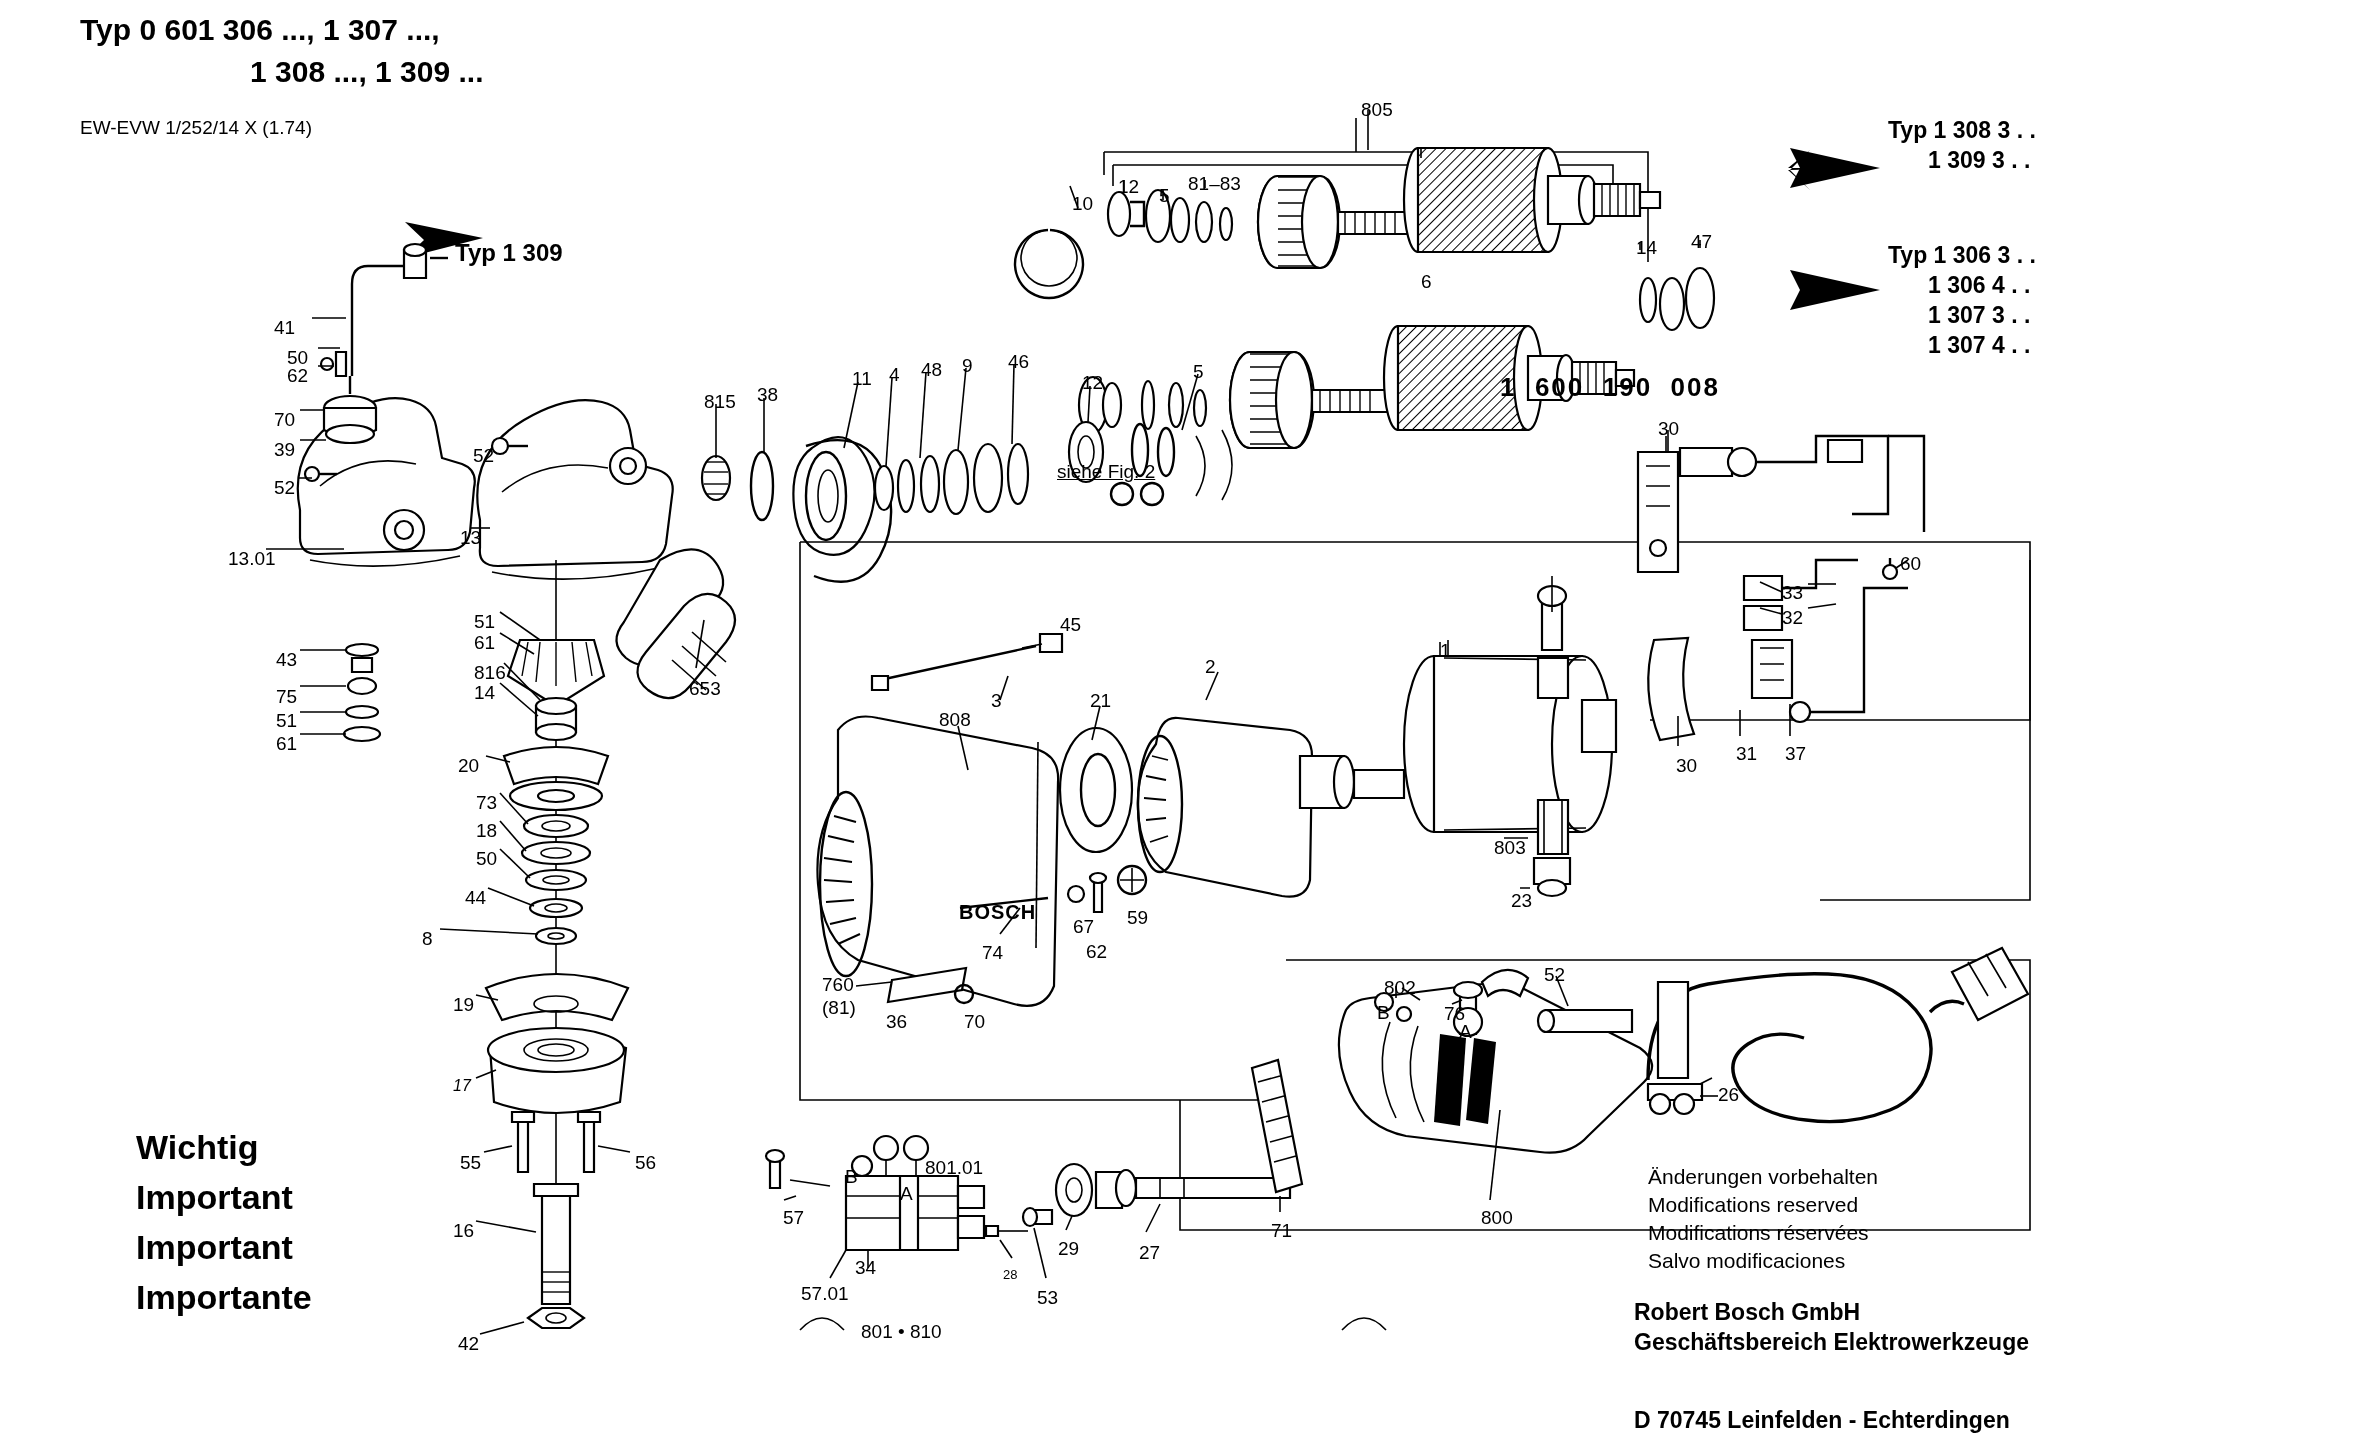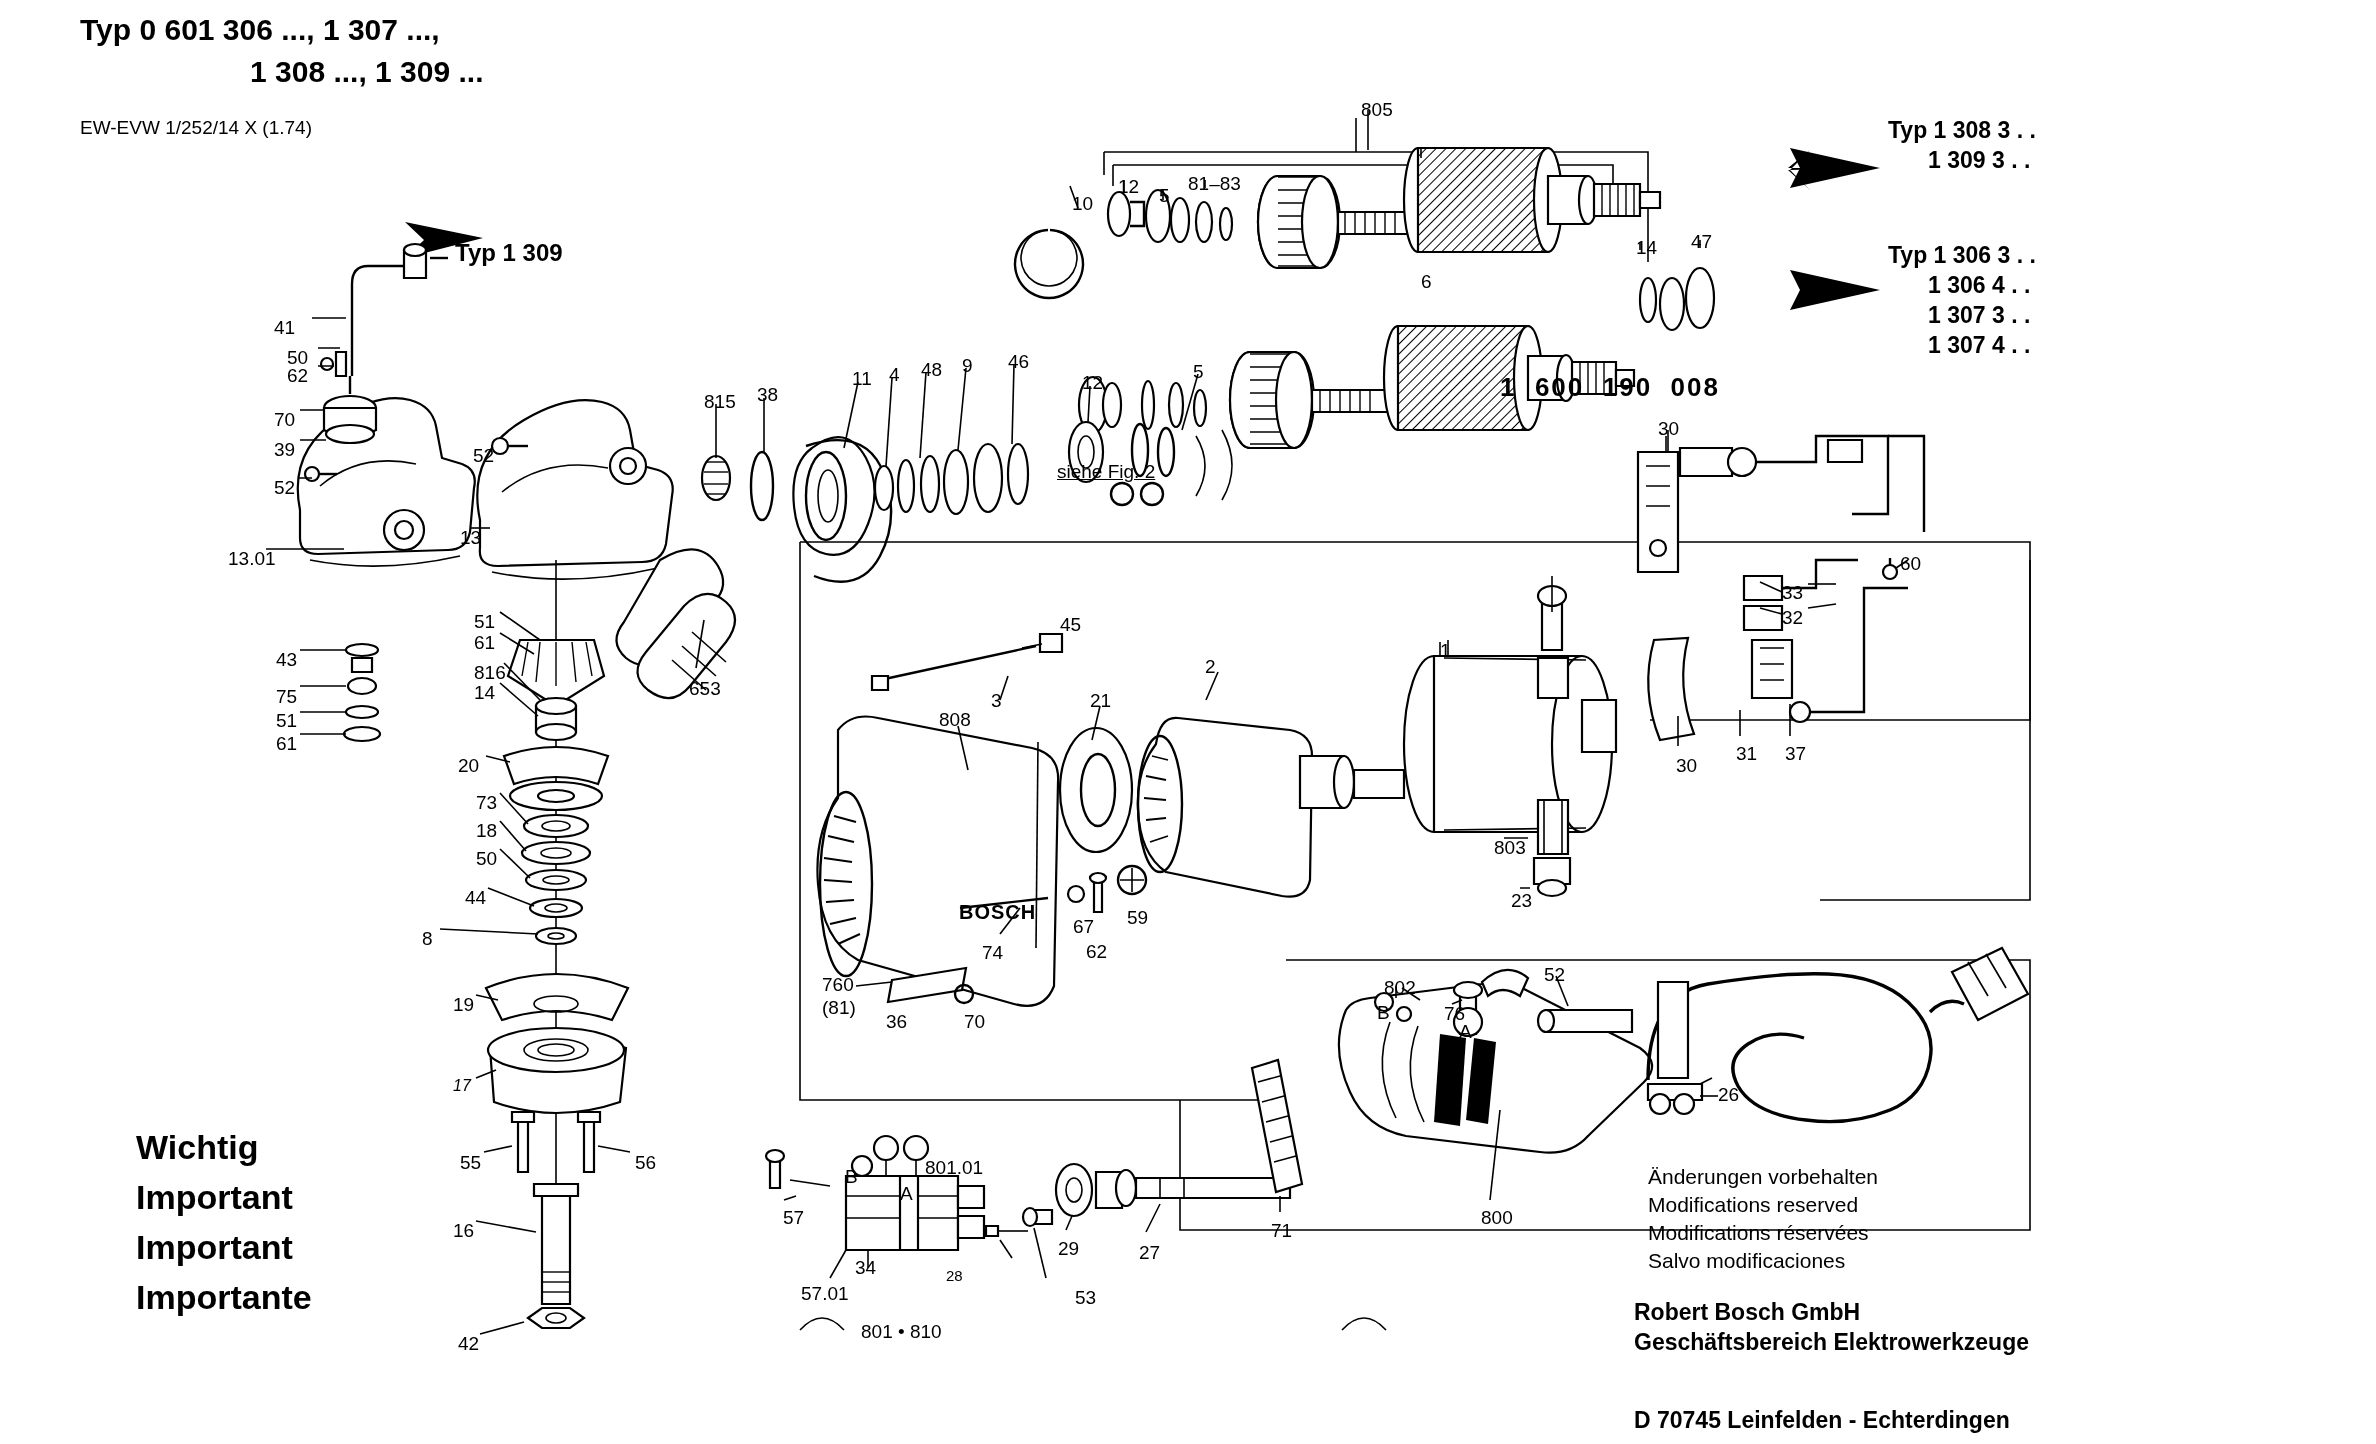--- a/index.html
+++ b/index.html
@@ -582,22 +582,22 @@
       <div class="t" style="left: 1384px; top: 978px; font-size: 19px;">802</div>
       <div class="t" style="left: 1444px; top: 1004px; font-size: 19px;">76</div>
       <div class="t" style="left: 1544px; top: 965px; font-size: 19px;">52</div>
       <div class="t" style="left: 1718px; top: 1085px; font-size: 19px;">26</div>
       <div class="t" style="left: 1481px; top: 1208px; font-size: 19px;">800</div>
       <div class="t" style="left: 783px; top: 1208px; font-size: 19px;">57</div>
       <div class="t" style="left: 925px; top: 1158px; font-size: 19px;">801.01</div>
       <div class="t" style="left: 855px; top: 1258px; font-size: 19px;">34</div>
       <div class="t" style="left: 801px; top: 1284px; font-size: 19px;">57.01</div>
       <div class="t" style="left: 861px; top: 1322px; font-size: 19px;">801 • 810</div>
-      <div class="t" style="left: 946px; top: 1268px; font-size: 15px;">28</div>
-      <div class="t" style="left: 1075px; top: 1288px; font-size: 19px;">53</div>
+      <div class="t" style="left: 1003px; top: 1268px; font-size: 13px;">28</div>
+      <div class="t" style="left: 1037px; top: 1288px; font-size: 19px;">53</div>
       <div class="t" style="left: 1058px; top: 1239px; font-size: 19px;">29</div>
       <div class="t" style="left: 1139px; top: 1243px; font-size: 19px;">27</div>
       <div class="t" style="left: 1271px; top: 1221px; font-size: 19px;">71</div>
       <div class="t" style="left: 1459px; top: 1022px; font-size: 19px;">A</div>
       <div class="t" style="left: 900px; top: 1184px; font-size: 19px;">A</div>
       <div class="t" style="left: 845px; top: 1167px; font-size: 19px;">B</div>
       <div class="t" style="left: 1377px; top: 1003px; font-size: 19px;">B</div>
     </div>
 </div>
 

